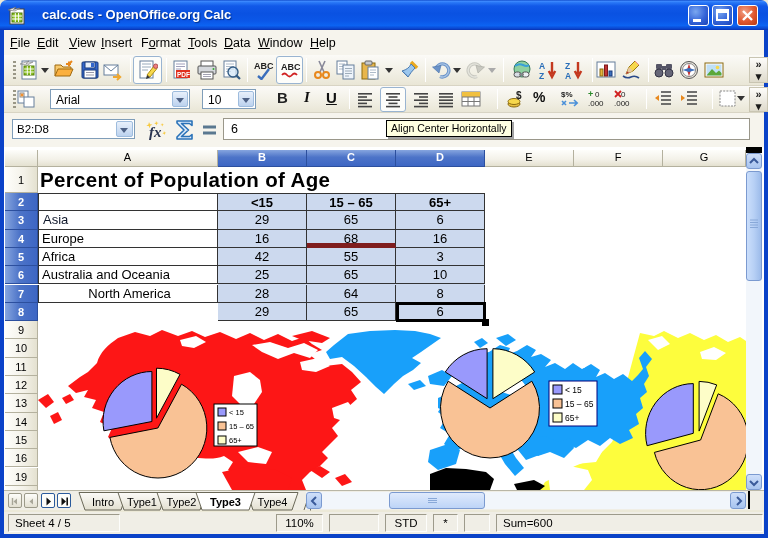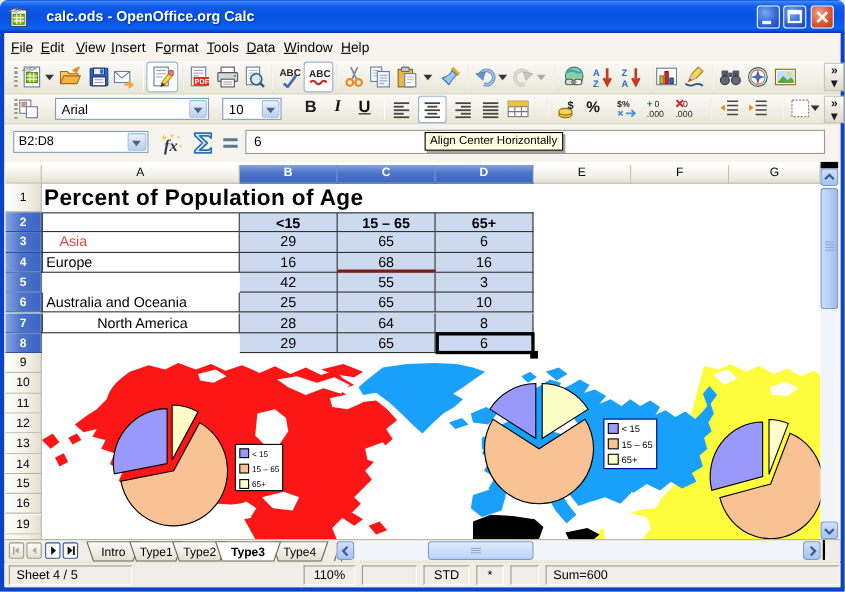--- a/index.html
+++ b/index.html
@@ -384,28 +384,29 @@
 <div class="rhdr" style="top:283.9px;height:18.3px;line-height:18px">15</div>
 <div class="rhdr" style="top:302.2px;height:18.3px;line-height:18px">16</div>
 <div class="rhdr" style="top:320.5px;height:18.3px;line-height:18px">19</div>
 <div class="rhdr" style="top:338.8px;height:18.3px;line-height:18px">18</div>
 <div class="abs" style="left:36px;top:21px;font-size:20.5px;font-weight:bold;color:#000;letter-spacing:0.35px">Percent of Population of Age</div>
 <div class="abs" style="left:214px;top:46.0px;width:267px;height:128.1px;background:#ccd9ee"></div>
 <div class="abs" style="left:34px;top:46.0px;width:180px;height:18.3px;border-right:1px solid #333;border-bottom:1px solid #333;border-top:1px solid #333;border-left:1px solid #333;font-size:13px;font-weight:bold;text-align:left;padding-left:3px;color:#000;line-height:18px"></div>
 <div class="abs" style="left:214px;top:46.0px;width:89px;height:18.3px;border-right:1px solid #333;border-bottom:1px solid #333;border-top:1px solid #333;font-size:13px;font-weight:bold;text-align:center;color:#000;line-height:18px">&lt;15</div>
 <div class="abs" style="left:303px;top:46.0px;width:89px;height:18.3px;border-right:1px solid #333;border-bottom:1px solid #333;border-top:1px solid #333;font-size:13px;font-weight:bold;text-align:center;color:#000;line-height:18px">15 – 65</div>
 <div class="abs" style="left:392px;top:46.0px;width:89px;height:18.3px;border-right:1px solid #333;border-bottom:1px solid #333;border-top:1px solid #333;font-size:13px;font-weight:bold;text-align:center;color:#000;line-height:18px">65+</div>
-<div class="abs" style="left:34px;top:64.3px;width:180px;height:18.3px;border-right:1px solid #333;border-bottom:1px solid #333;border-left:1px solid #333;font-size:13px;font-weight:normal;text-align:left;padding-left:15px;color:#ef4444;line-height:18px">Asia</div>
+<div class="abs" style="left:34px;top:64.3px;width:180px;height:18.3px;border-right:1px solid #333;border-bottom:1px solid #333;border-left:1px solid #333;font-size:13px;font-weight:normal;text-align:left;padding-left:4px;color:#0f172a;line-height:18px">Asia</div>
 <div class="abs" style="left:214px;top:64.3px;width:89px;height:18.3px;border-right:1px solid #333;border-bottom:1px solid #333;font-size:13px;font-weight:normal;text-align:center;color:#000;line-height:18px">29</div>
 <div class="abs" style="left:303px;top:64.3px;width:89px;height:18.3px;border-right:1px solid #333;border-bottom:1px solid #333;font-size:13px;font-weight:normal;text-align:center;color:#000;line-height:18px">65</div>
 <div class="abs" style="left:392px;top:64.3px;width:89px;height:18.3px;border-right:1px solid #333;border-bottom:1px solid #333;font-size:13px;font-weight:normal;text-align:center;color:#000;line-height:18px">6</div>
 <div class="abs" style="left:34px;top:82.6px;width:180px;height:18.3px;border-right:1px solid #333;border-bottom:1px solid #333;border-left:1px solid #333;font-size:13px;font-weight:normal;text-align:left;padding-left:3px;color:#000;line-height:18px">Europe</div>
 <div class="abs" style="left:214px;top:82.6px;width:89px;height:18.3px;border-right:1px solid #333;border-bottom:1px solid #333;font-size:13px;font-weight:normal;text-align:center;color:#000;line-height:18px">16</div>
-<div class="abs" style="left:303px;top:82.6px;width:89px;height:18.3px;border-right:1px solid #333;border-bottom:3px solid #7f1d1d;font-size:13px;font-weight:normal;text-align:center;color:#000;line-height:18px">68</div>
+<div class="abs" style="left:303px;top:82.6px;width:89px;height:18.3px;border-right:1px solid #333;border-bottom:5px solid #7f1d1d;font-size:13px;font-weight:normal;text-align:center;color:#000;line-height:18px">68</div>
 <div class="abs" style="left:392px;top:82.6px;width:89px;height:18.3px;border-right:1px solid #333;border-bottom:1px solid #333;font-size:13px;font-weight:normal;text-align:center;color:#000;line-height:18px">16</div>
+<div class="abs" style="left:34px;top:100.9px;width:180px;height:18.3px;border-right:1px solid #333;border-bottom:1px solid #333;border-left:1px solid #333;font-size:13px;font-weight:normal;text-align:left;padding-left:3px;color:#000;line-height:18px">Africa</div>
 <div class="abs" style="left:214px;top:100.9px;width:89px;height:18.3px;border-right:1px solid #333;border-bottom:1px solid #333;font-size:13px;font-weight:normal;text-align:center;color:#000;line-height:18px">42</div>
 <div class="abs" style="left:303px;top:100.9px;width:89px;height:18.3px;border-right:1px solid #333;border-bottom:1px solid #333;font-size:13px;font-weight:normal;text-align:center;color:#000;line-height:18px">55</div>
 <div class="abs" style="left:392px;top:100.9px;width:89px;height:18.3px;border-right:1px solid #333;border-bottom:1px solid #333;font-size:13px;font-weight:normal;text-align:center;color:#000;line-height:18px">3</div>
 <div class="abs" style="left:34px;top:119.2px;width:180px;height:18.3px;border-right:1px solid #333;border-bottom:1px solid #333;border-left:1px solid #333;font-size:13px;font-weight:normal;text-align:left;padding-left:3px;color:#000;line-height:18px">Australia and Oceania</div>
 <div class="abs" style="left:214px;top:119.2px;width:89px;height:18.3px;border-right:1px solid #333;border-bottom:1px solid #333;font-size:13px;font-weight:normal;text-align:center;color:#000;line-height:18px">25</div>
 <div class="abs" style="left:303px;top:119.2px;width:89px;height:18.3px;border-right:1px solid #333;border-bottom:1px solid #333;font-size:13px;font-weight:normal;text-align:center;color:#000;line-height:18px">65</div>
 <div class="abs" style="left:392px;top:119.2px;width:89px;height:18.3px;border-right:1px solid #333;border-bottom:1px solid #333;font-size:13px;font-weight:normal;text-align:center;color:#000;line-height:18px">10</div>
 <div class="abs" style="left:34px;top:137.5px;width:180px;height:18.3px;border-right:1px solid #333;border-bottom:1px solid #333;border-left:1px solid #333;font-size:13px;font-weight:normal;text-align:center;padding-left:3px;color:#000;line-height:18px">North America</div>
 <div class="abs" style="left:214px;top:137.5px;width:89px;height:18.3px;border-right:1px solid #333;border-bottom:1px solid #333;font-size:13px;font-weight:normal;text-align:center;color:#000;line-height:18px">28</div>
 <div class="abs" style="left:303px;top:137.5px;width:89px;height:18.3px;border-right:1px solid #333;border-bottom:1px solid #333;font-size:13px;font-weight:normal;text-align:center;color:#000;line-height:18px">64</div>

